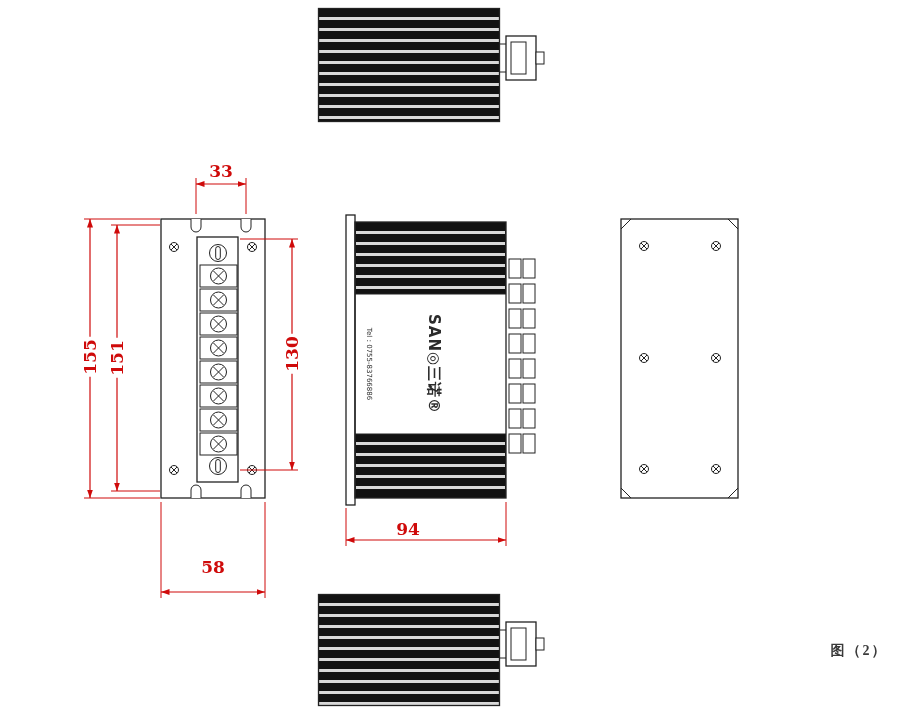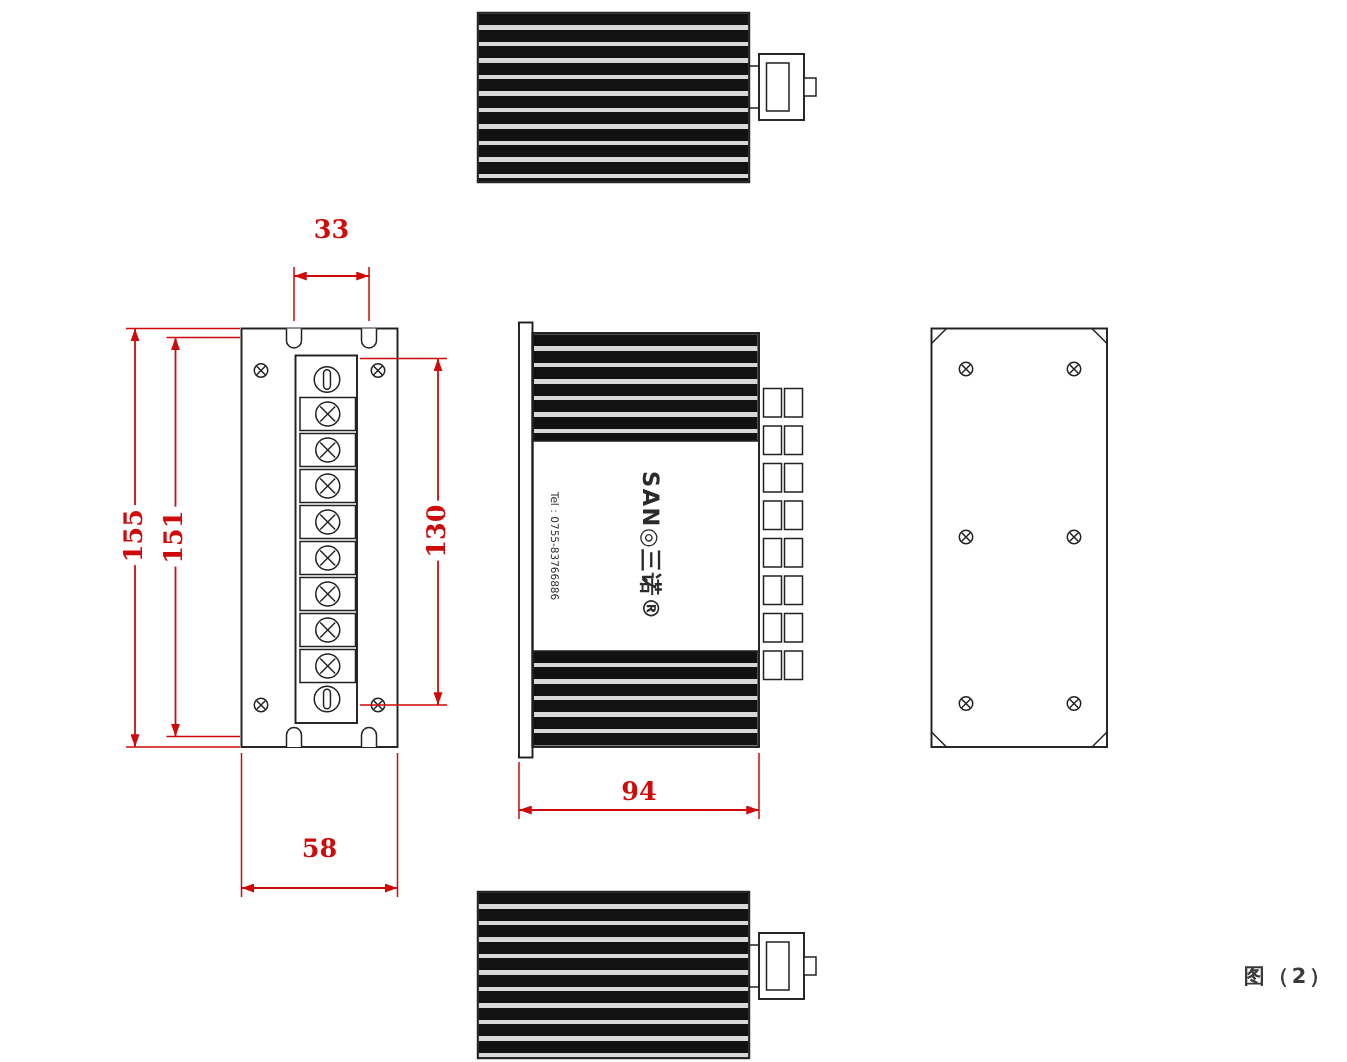--- a/index.html
+++ b/index.html
@@ -21,21 +21,21 @@
   .ln{stroke:#222;stroke-width:1.3;fill:none;}
   .lnf{stroke:#222;stroke-width:1.3;fill:#fff;}
   .thin{stroke-width:1;}
   .ext{stroke:#cf0a0a;stroke-width:1;fill:none;}
   .dim{stroke:#cf0a0a;stroke-width:1.2;fill:none;}
   .dim-label{position:absolute;transform:translate(-50%,-50%);color:#cf0a0a;background:#fff;
              font-family:"DejaVu Serif",serif;font-weight:bold;font-size:17px;line-height:1;
              padding:0 2px;white-space:nowrap;}
   .dim-label.rot{transform:translate(-50%,-50%) rotate(-90deg);}
   .figure-label{position:absolute;left:859px;top:651px;transform:translate(-50%,-50%);
-                font-weight:bold;font-size:14px;color:#3a3a3a;letter-spacing:2px;white-space:nowrap;}
+                font-weight:bold;font-size:14px;color:#3a3a3a;letter-spacing:2px;white-space:nowrap;font-family:Liberation Serif, serif;}
 </style>
 </head>
 <body>
 
 <div class="canvas">
 
   <div id="fins-top" class="fins"></div>
   <div id="fins-bottom" class="fins"></div>
   <div id="fins-side-top" class="fins"></div>
   <div id="fins-side-bottom" class="fins"></div>
@@ -247,21 +247,21 @@
       <line x1="161" y1="502" x2="161" y2="598" class="ext"></line>
       <line x1="265" y1="502" x2="265" y2="598" class="ext"></line>
       <line x1="161" y1="592" x2="265" y2="592" class="dim" marker-start="url(#arr)" marker-end="url(#arr)"></line>
 
       <line x1="346" y1="508" x2="346" y2="546" class="ext"></line>
       <line x1="506" y1="502" x2="506" y2="546" class="ext"></line>
       <line x1="346" y1="540" x2="506" y2="540" class="dim" marker-start="url(#arr)" marker-end="url(#arr)"></line>
     </g>
   </svg>
 
-  <div class="dim-label" style="left:221px;top:154px;">33</div>
+  <div class="dim-label" style="left:221px;top:171px;">33</div>
   <div class="dim-label rot" style="left:90px;top:357px;">155</div>
   <div class="dim-label rot" style="left:117px;top:358px;">151</div>
   <div class="dim-label rot" style="left:292px;top:354px;">130</div>
   <div class="dim-label" style="left:213px;top:567px;">58</div>
-  <div class="dim-label" style="left:426px;top:529px;">94</div>
+  <div class="dim-label" style="left:408px;top:529px;">94</div>
 
   <div class="figure-label">图（2）</div>
 </div>
 
 </body></html>

